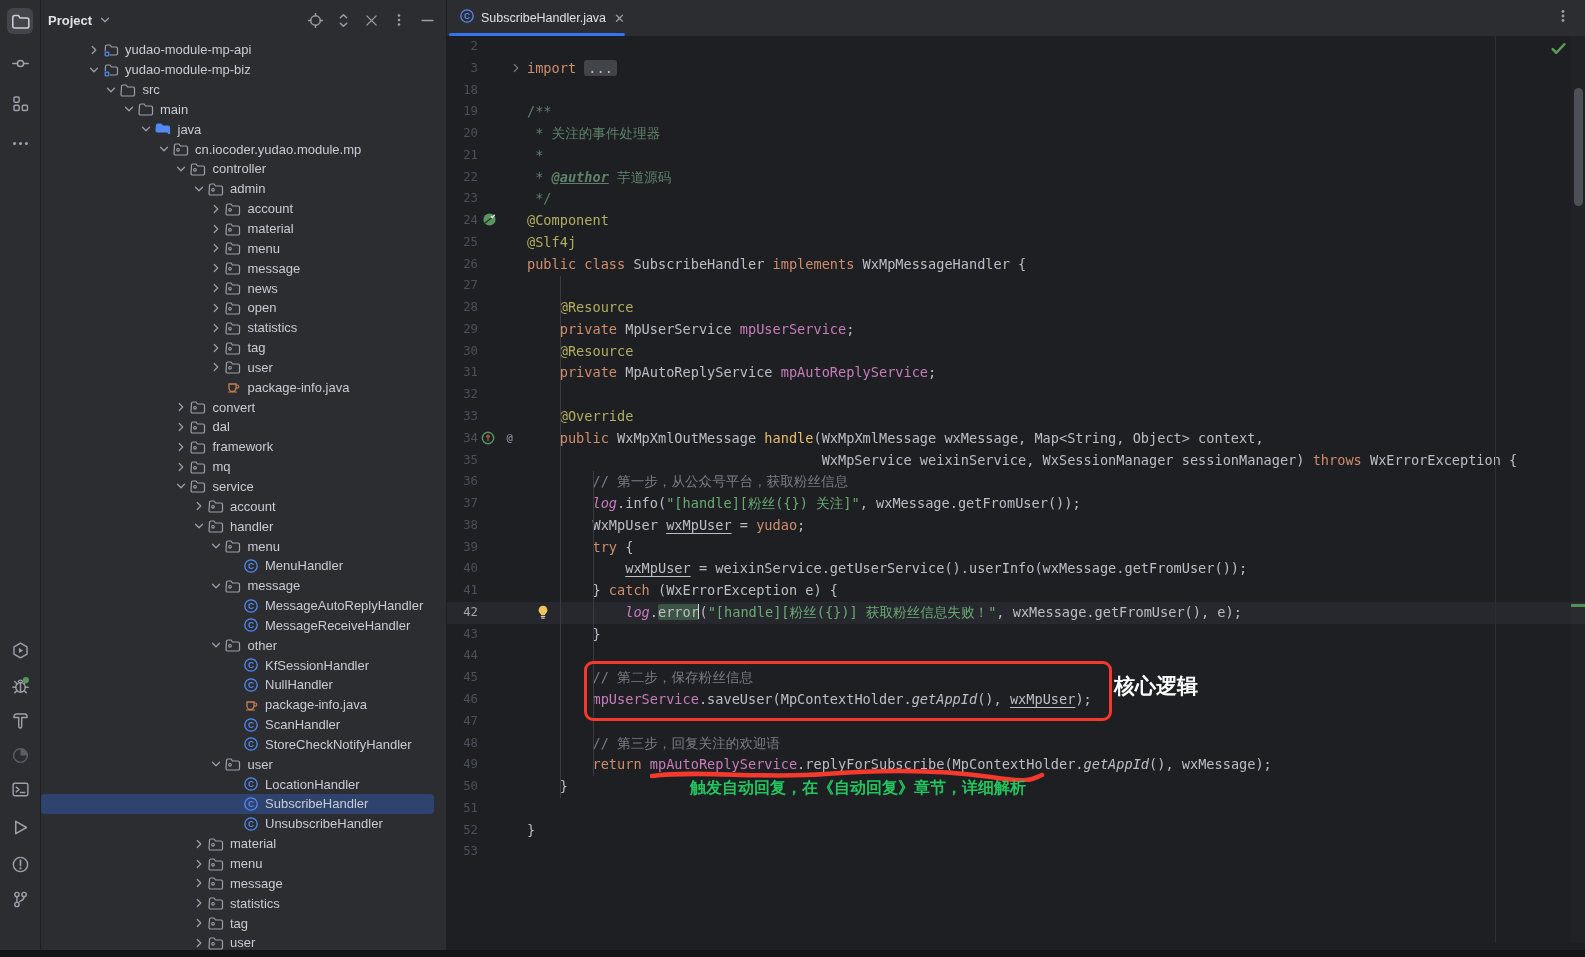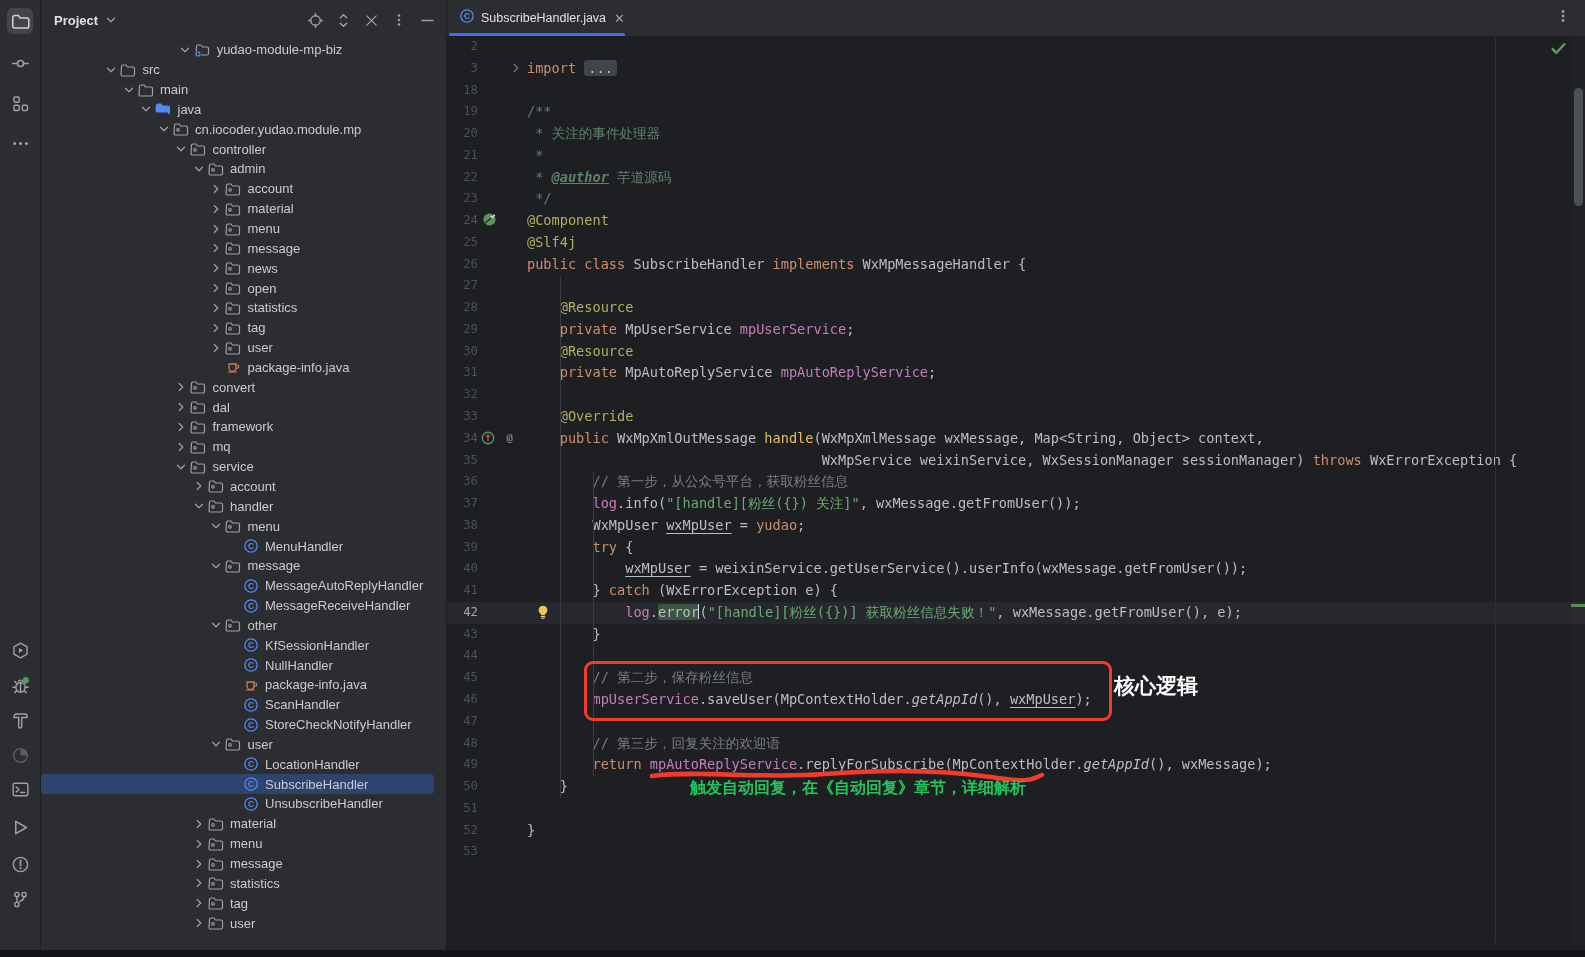--- a/index.html
+++ b/index.html
@@ -7,21 +7,21 @@
        font-family:"Liberation Sans",sans-serif;color:#CED0D6;
        -webkit-font-smoothing:antialiased;}
   
   #activity{position:absolute;left:0;top:0;width:40px;height:950px;background:#2B2D30;border-right:1px solid #1E1F22;z-index:5;}
   .act-ic{position:absolute;left:7px;width:26px;height:26px;display:flex;align-items:center;justify-content:center;border-radius:6px;cursor:pointer;}
   .act-ic.active{background:#43454A;}
   .act-ic svg{display:block;}
   
   #panel{position:absolute;left:41px;top:0;width:405px;height:950px;background:#2B2D30;overflow:hidden;}
   #panel-header{position:absolute;left:0;top:0;width:100%;height:40px;display:flex;align-items:center;}
-  #panel-title{font-size:13px;font-weight:700;color:#DFE1E5;margin-left:13px;}
+  #panel-title{font-size:13px;font-weight:700;color:#DFE1E5;margin-left:7px;}
   #panel-title-chev{margin-left:6px;display:flex;}
   #panel-actions{position:absolute;right:10px;top:0;height:40px;display:flex;align-items:center;gap:10px;}
   .ph-ic{width:18px;height:18px;display:flex;align-items:center;justify-content:center;cursor:pointer;}
   #tree{position:absolute;left:0;top:40px;width:100%;}
   .trow{position:relative;height:19.85px;display:flex;align-items:center;white-space:nowrap;cursor:pointer;border-radius:4px;margin-right:12px;}
   .trow.selected{background:#2E436E;}
   .t-chev{width:15px;height:15px;flex:0 0 15px;display:flex;align-items:center;justify-content:center;}
   .t-ico{width:17px;height:17px;flex:0 0 17px;display:flex;align-items:center;justify-content:center;margin-left:1px;}
   .t-label{font-size:13px;color:#C9CBD1;margin-left:6px;}
   
@@ -42,21 +42,21 @@
       font-family:"DejaVu Sans Mono",monospace;font-size:12.3px;}
   .crow.current .ln{color:#A6A8AE;}
   .codeline{position:absolute;left:80px;top:0;color:#BCBEC4;}
   .tk-kw{color:#CF8E6D;}
   .tk-ann{color:#B3AE60;}
   .tk-doc{color:#5F826B;}
   .tk-doctag{color:#5F826B;font-weight:bold;font-style:italic;text-decoration:underline;}
   .tk-cmt{color:#7A7E85;}
   .tk-str{color:#6AAB73;}
   .tk-fld{color:#C77DBB;}
-  .tk-sfld{color:#C77DBB;}
+  .tk-sfld{color:#C77DBB;font-style:italic;}
   .tk-mdecl{color:#E8BF6A;}
   .tk-smet{color:#BCBEC4;font-style:italic;}
   .tk-var{color:#BCBEC4;text-decoration:underline;text-underline-offset:3px;}
   .tk-pln{color:#BCBEC4;}
   .tk-hl{color:#BCBEC4;background:#3B5443;border-radius:2px;}
   .tk-fold{color:#BCBEC4;background:#414549;border-radius:3px;padding:0 4px;}
   .caret{display:inline-block;width:1.6px;height:15px;background:#D7D9DE;vertical-align:-2px;margin-left:-1px;}
   .gic{position:absolute;top:2px;}
   
   .vguide{position:absolute;width:1px;background:#393B40;}
@@ -189,21 +189,36 @@
           </svg>
         </span>
         <span class="ph-ic">
           <svg width="17" height="17" viewBox="0 0 16 16">
             <path d="M3 8 h10" stroke="#9DA0A8" stroke-width="1.5" stroke-linecap="round"></path>
           </svg>
         </span>
       </div>
   </div>
   <div id="tree">
-      <div class="trow" style="padding-left: 45px; justify-content: center;">
+      <div class="trow" style="padding-left: 45px;">
+        <span class="t-chev">
+          <svg width="14" height="14" viewBox="0 0 16 16">
+            <path d="M6 4 L10 8 L6 12" stroke="#9DA0A8" stroke-width="1.4" fill="none" stroke-linecap="round" stroke-linejoin="round"></path>
+          </svg>
+        </span>
+        <span class="t-ico">
+          <svg width="16" height="16" viewBox="0 0 16 16">
+            <path d="M2.5 4.5 a1.5 1.5 0 0 1 1.5-1.5 h3 l1.5 2 h4.5 a1.5 1.5 0 0 1 1.5 1.5 v5 a1.5 1.5 0 0 1 -1.5 1.5 h-9.5 a1.5 1.5 0 0 1 -1.5 -1.5 z" stroke="#9DA0A8" stroke-width="1.2" fill="none"></path>
+            <rect x="1" y="9" width="6" height="6" rx="1" fill="#2B2D30"></rect>
+            <rect x="2.2" y="10.2" width="3.6" height="3.6" rx="0.8" stroke="#548AF7" stroke-width="1.3" fill="none"></rect>
+          </svg>
+        </span>
+        <span class="t-label">yudao-module-mp-api</span>
+      </div>
+      <div class="trow" style="padding-left: 45px;">
         <span class="t-chev">
           <svg width="14" height="14" viewBox="0 0 16 16">
             <path d="M4 6 L8 10 L12 6" stroke="#9DA0A8" stroke-width="1.4" fill="none" stroke-linecap="round" stroke-linejoin="round"></path>
           </svg>
         </span>
         <span class="t-ico">
           <svg width="16" height="16" viewBox="0 0 16 16">
             <path d="M2.5 4.5 a1.5 1.5 0 0 1 1.5-1.5 h3 l1.5 2 h4.5 a1.5 1.5 0 0 1 1.5 1.5 v5 a1.5 1.5 0 0 1 -1.5 1.5 h-9.5 a1.5 1.5 0 0 1 -1.5 -1.5 z" stroke="#9DA0A8" stroke-width="1.2" fill="none"></path>
             <rect x="1" y="9" width="6" height="6" rx="1" fill="#2B2D30"></rect>
             <rect x="2.2" y="10.2" width="3.6" height="3.6" rx="0.8" stroke="#548AF7" stroke-width="1.3" fill="none"></rect>

